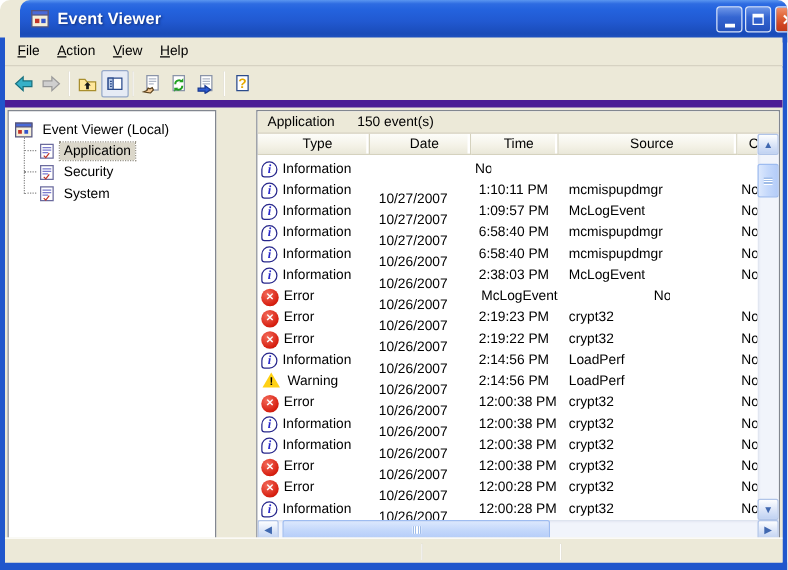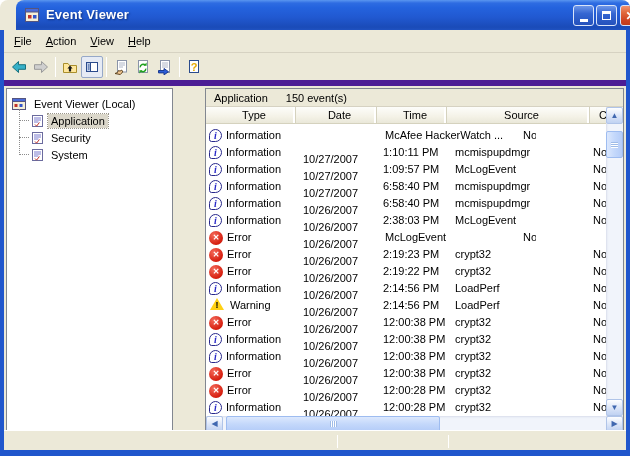--- a/index.html
+++ b/index.html
@@ -263,21 +263,20 @@
           <div class="hcell" style="width: 143px;">Source</div>
           <div class="hcell" style="width: 26px;">Ca</div>
         </div>
       <div class="rows">
           <div class="lrow">
             <span class="cell c-type">
               <span class="evt-icon information">i</span>
               <span>Information</span>
             </span>
             <span class="cell c-date">10/27/2007</span>
-            <span class="cell c-source">McAfee HackerWatch ...</span>
             <span class="cell c-cat">No</span>
           </div>
           <div class="lrow">
             <span class="cell c-type">
               <span class="evt-icon information">i</span>
               <span>Information</span>
             </span>
             <span class="cell c-date">10/27/2007</span>
             <span class="cell c-time">1:10:11 PM</span>
             <span class="cell c-source">mcmispupdmgr</span>

